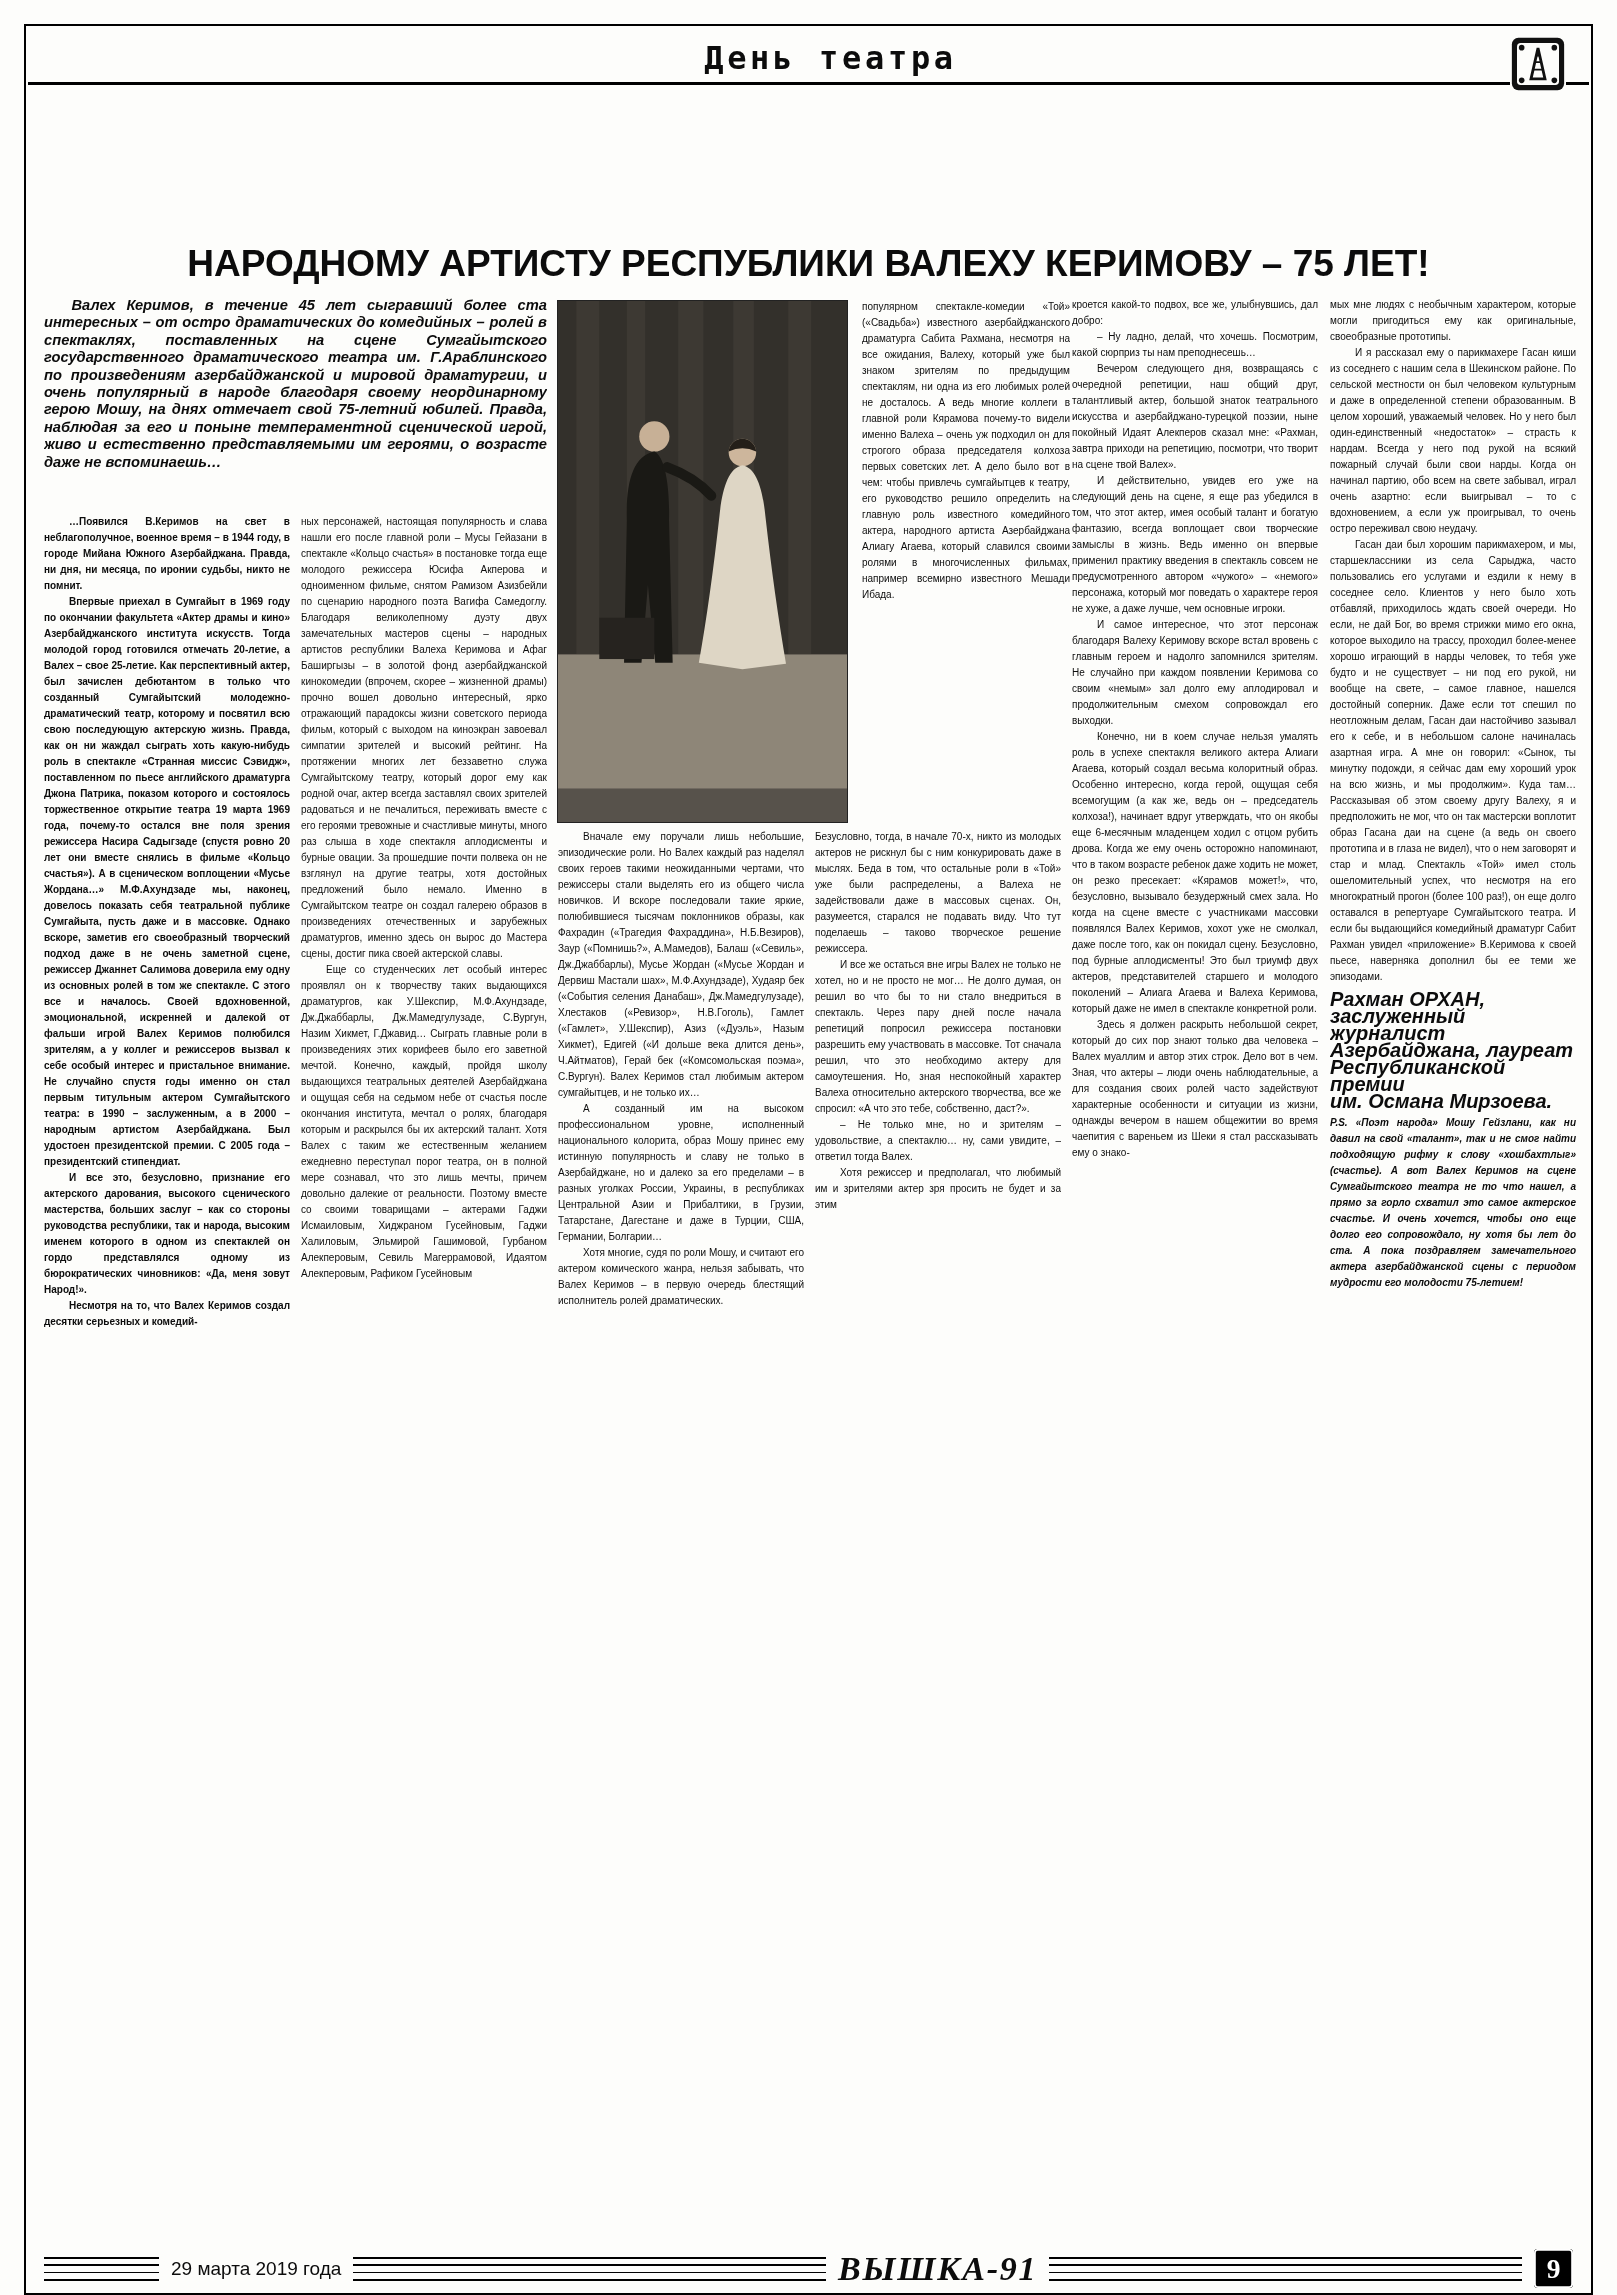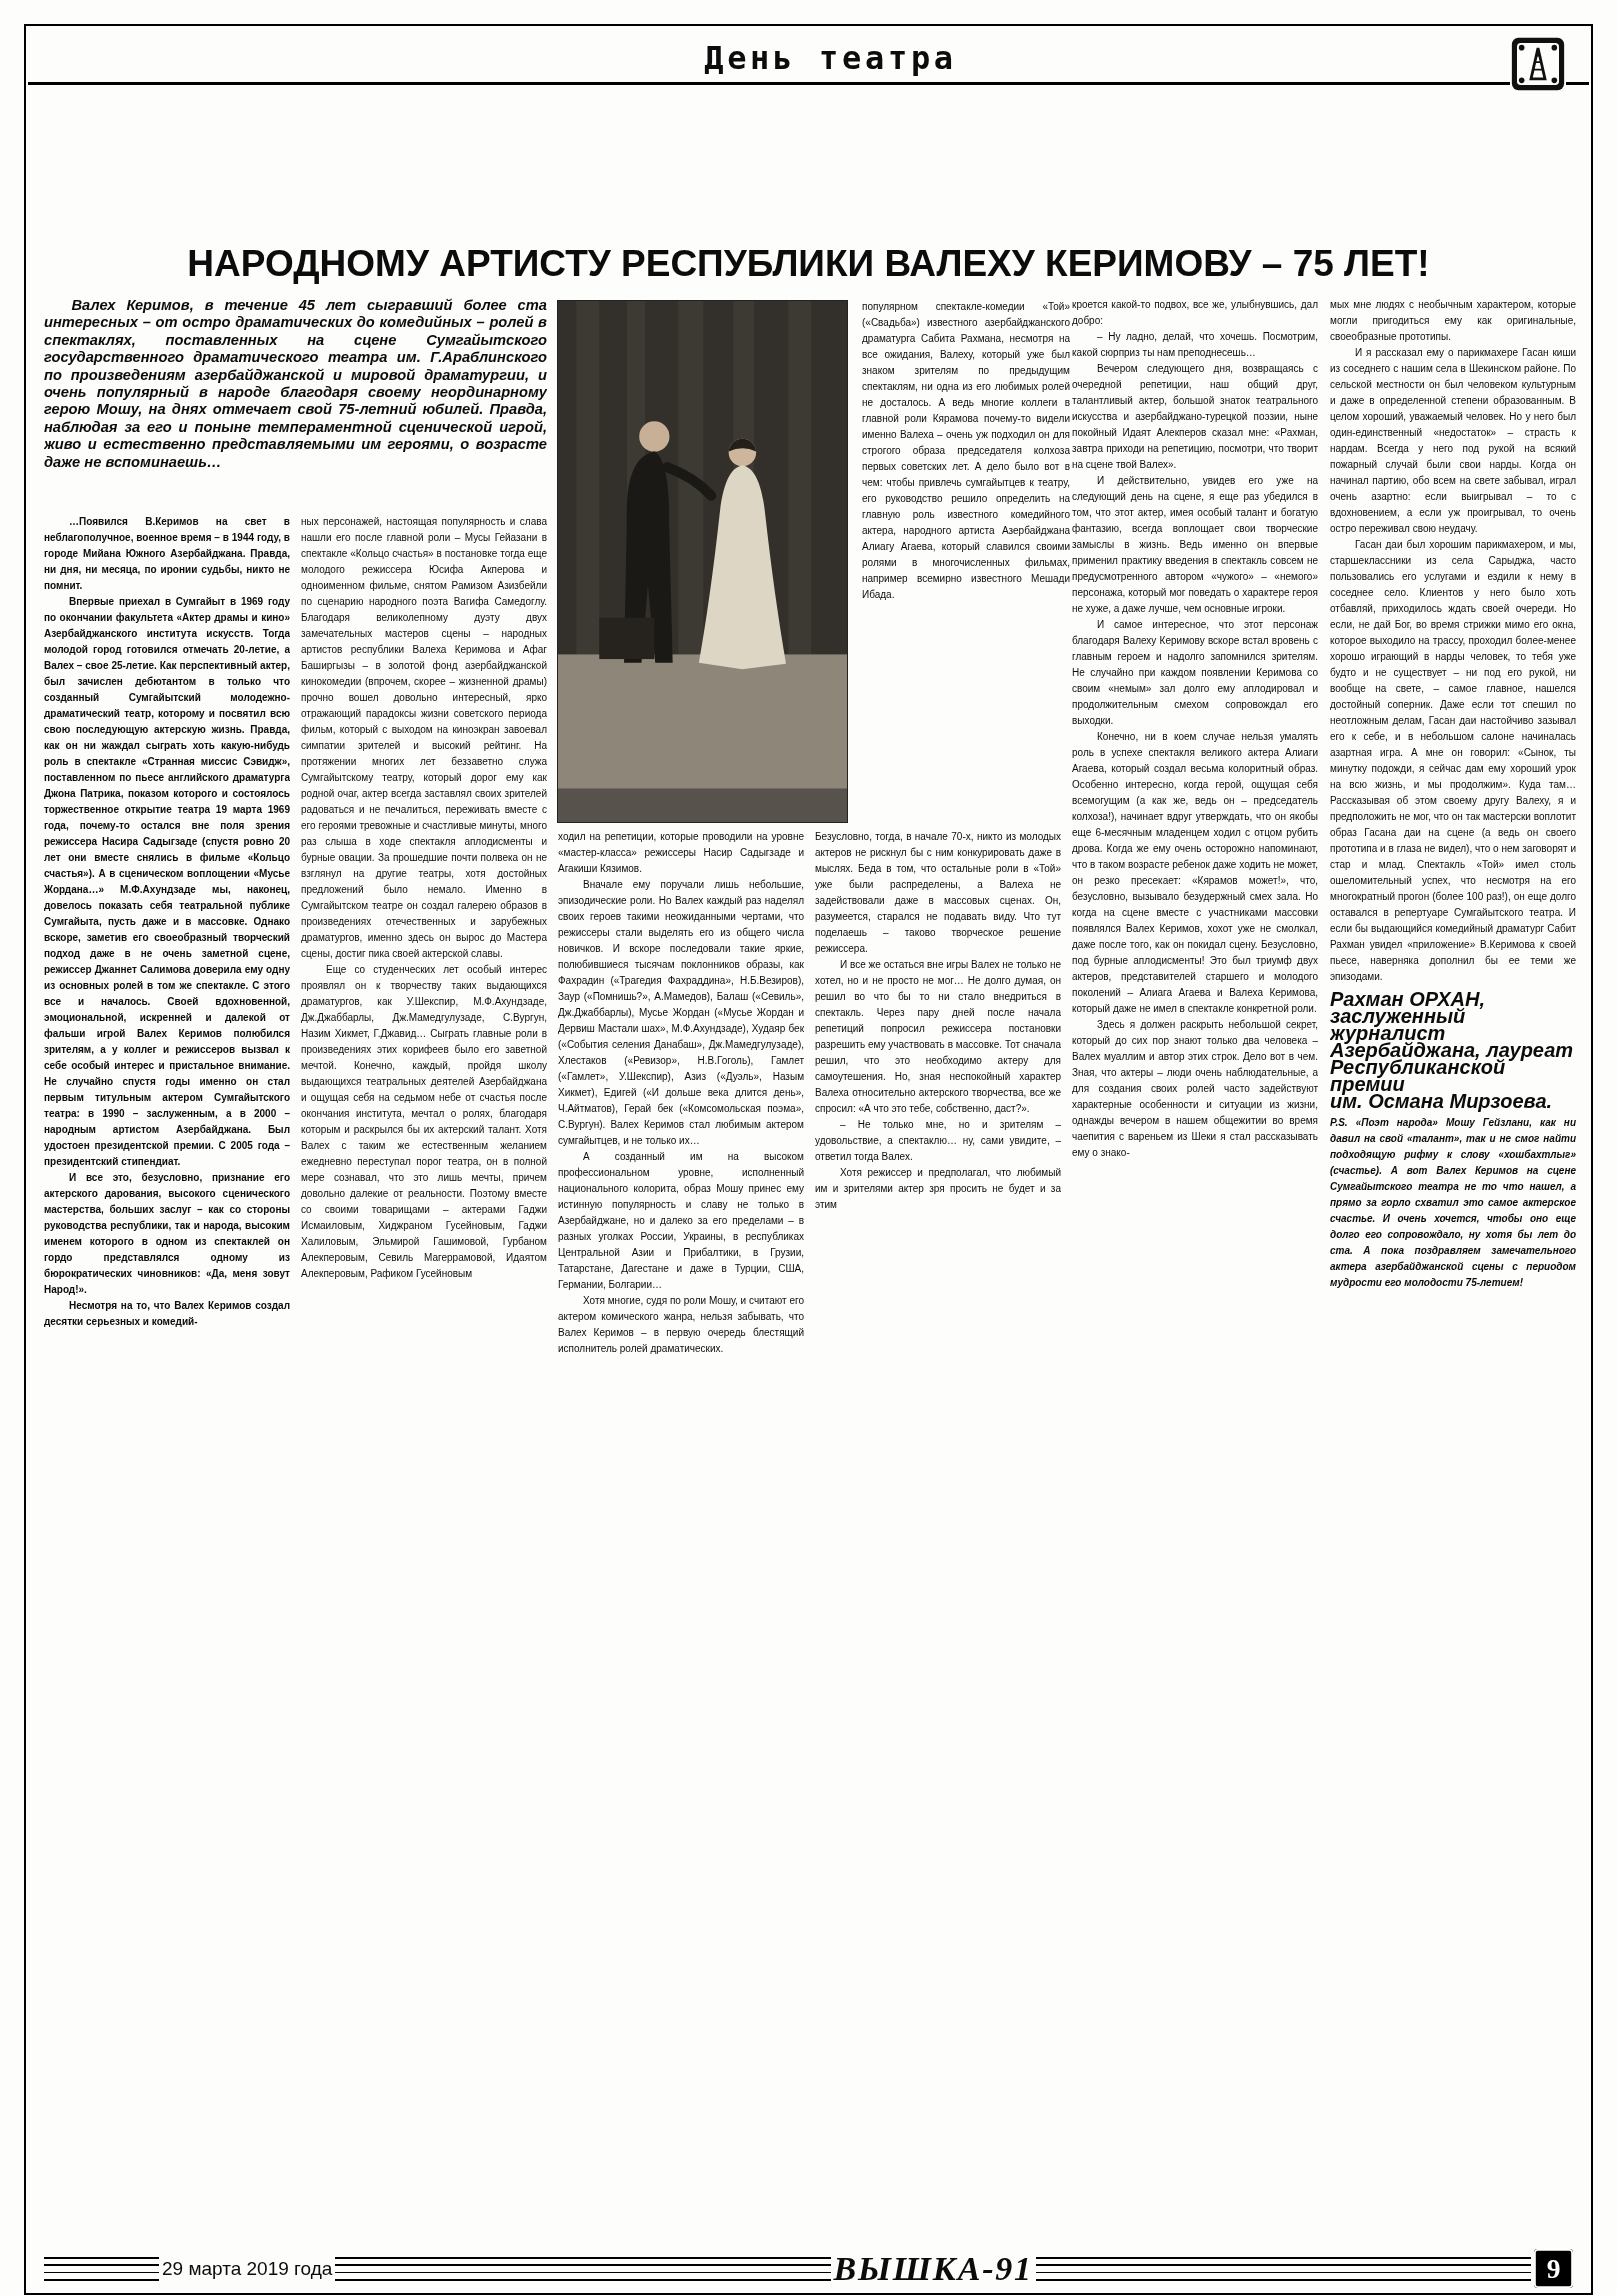--- a/index.html
+++ b/index.html
@@ -23,21 +23,21 @@
   #photo{position:absolute;left:558px;top:301px;width:289px;height:521px;background:#33302b;outline:0.9px solid #222;}
   #photo svg{display:block;width:100%;height:100%;}
   #col4top{left:862px;top:299px;width:208px;height:524px;}
   #col3{left:558px;top:829px;width:246px;height:1409px;}
   #col4bot{left:815px;top:829px;width:246px;height:1409px;}
   #col5{left:1072px;top:297px;width:246px;height:1941px;}
   #col6{left:1330px;top:297px;width:246px;height:1941px;}
   .signature{font-weight:700;font-style:italic;font-size:20px;line-height:17px;text-align:left;
         white-space:pre-line;margin:6.4px 0 4.6px 0;}
   .ps{font-weight:700 !important;font-style:italic;}
-  .footer{position:absolute;left:44px;right:44px;top:2249px;height:39px;display:flex;align-items:center;gap:3px;}
+  .footer{position:absolute;left:44px;right:44px;top:2249px;height:39px;display:flex;align-items:center;gap:12px;}
   .stripe{height:24px;background:repeating-linear-gradient(to bottom,#000 0 1.8px,transparent 1.8px 7.3px);}
   .stripe-left{width:115px;}
   .stripe-grow{flex:1;}
   .footer-date{font-size:19px;white-space:nowrap;}
   .footer-masthead{font-family:"Liberation Serif",serif;font-weight:700;font-style:italic;
         font-size:34px;letter-spacing:1.8px;white-space:nowrap;}
   .page-number{width:39px;height:39px;background:#000;color:#fff;border-radius:3.7px;flex:0 0 auto;
         display:flex;align-items:center;justify-content:center;
         font-family:"Liberation Serif",serif;font-weight:700;font-size:27.5px;
         box-shadow:inset 0 0 0 1.8px #fff, inset 0 0 0 3.7px #000;}
@@ -107,21 +107,20 @@
       </g>
       <rect x="90" y="690" width="120" height="90" fill="#26231f"></rect>
     </svg>
   </div>
 
   <div class="textblock" id="col4top">
     <p class="cont">популярном спектакле-комедии «Той» («Свадьба») известного азербайджанского драматурга Сабита Рахмана, несмотря на все ожидания, Валеху, который уже был знаком зрителям по предыдущим спектаклям, ни одна из его любимых ролей не досталось. А ведь многие коллеги в главной роли Кярамова почему-то видели именно Валеха – очень уж подходил он для строгого образа председателя колхоза первых советских лет. А дело было вот в чем: чтобы привлечь сумгайытцев к театру, его руководство решило определить на главную роль известного комедийного актера, народного артиста Азербайджана Алиагу Агаева, который славился своими ролями в многочисленных фильмах, например всемирно известного Мешади Ибада.</p>
   </div>
 
   <div class="textblock" id="col3">
-    <p class="cont">ходил на репетиции, которые проводили на уровне «мастер-класса» режиссеры Насир Садыгзаде и Агакиши Кязимов.</p>
     <p>Вначале ему поручали лишь небольшие, эпизодические роли. Но Валех каждый раз наделял своих героев такими неожиданными чертами, что режиссеры стали выделять его из общего числа новичков. И вскоре последовали такие яркие, полюбившиеся тысячам поклонников образы, как Фахрадин («Трагедия Фахраддина», Н.Б.Везиров), Заур («Помнишь?», А.Мамедов), Балаш («Севиль», Дж.Джаббарлы), Мусье Жордан («Мусье Жордан и Дервиш Мастали шах», М.Ф.Ахундзаде), Худаяр бек («События селения Данабаш», Дж.Мамедгулузаде), Хлестаков («Ревизор», Н.В.Гоголь), Гамлет («Гамлет», У.Шекспир), Азиз («Дуэль», Назым Хикмет), Едигей («И дольше века длится день», Ч.Айтматов), Герай бек («Комсомольская поэма», С.Вургун). Валех Керимов стал любимым актером сумгайытцев, и не только их…</p>
     <p>А созданный им на высоком профессиональном уровне, исполненный национального колорита, образ Мошу принес ему истинную популярность и славу не только в Азербайджане, но и далеко за его пределами – в разных уголках России, Украины, в республиках Центральной Азии и Прибалтики, в Грузии, Татарстане, Дагестане и даже в Турции, США, Германии, Болгарии…</p>
     <p>Хотя многие, судя по роли Мошу, и считают его актером комического жанра, нельзя забывать, что Валех Керимов – в первую очередь блестящий исполнитель ролей драматических.</p>
   </div>
 
   <div class="textblock" id="col4bot">
     <p class="cont">Безусловно, тогда, в начале 70-х, никто из молодых актеров не рискнул бы с ним конкурировать даже в мыслях. Беда в том, что остальные роли в «Той» уже были распределены, а Валеха не задействовали даже в массовых сценах. Он, разумеется, старался не подавать виду. Что тут поделаешь – таково творческое решение режиссера.</p>
     <p>И все же остаться вне игры Валех не только не хотел, но и не просто не мог… Не долго думая, он решил во что бы то ни стало внедриться в спектакль. Через пару дней после начала репетиций попросил режиссера постановки разрешить ему участвовать в массовке. Тот сначала решил, что это необходимо актеру для самоутешения. Но, зная неспокойный характер Валеха относительно актерского творчества, все же спросил: «А что это тебе, собственно, даст?».</p>
     <p>– Не только мне, но и зрителям – удовольствие, а спектаклю… ну, сами увидите, – ответил тогда Валех.</p>
     <p>Хотя режиссер и предполагал, что любимый им и зрителями актер зря просить не будет и за этим</p>

